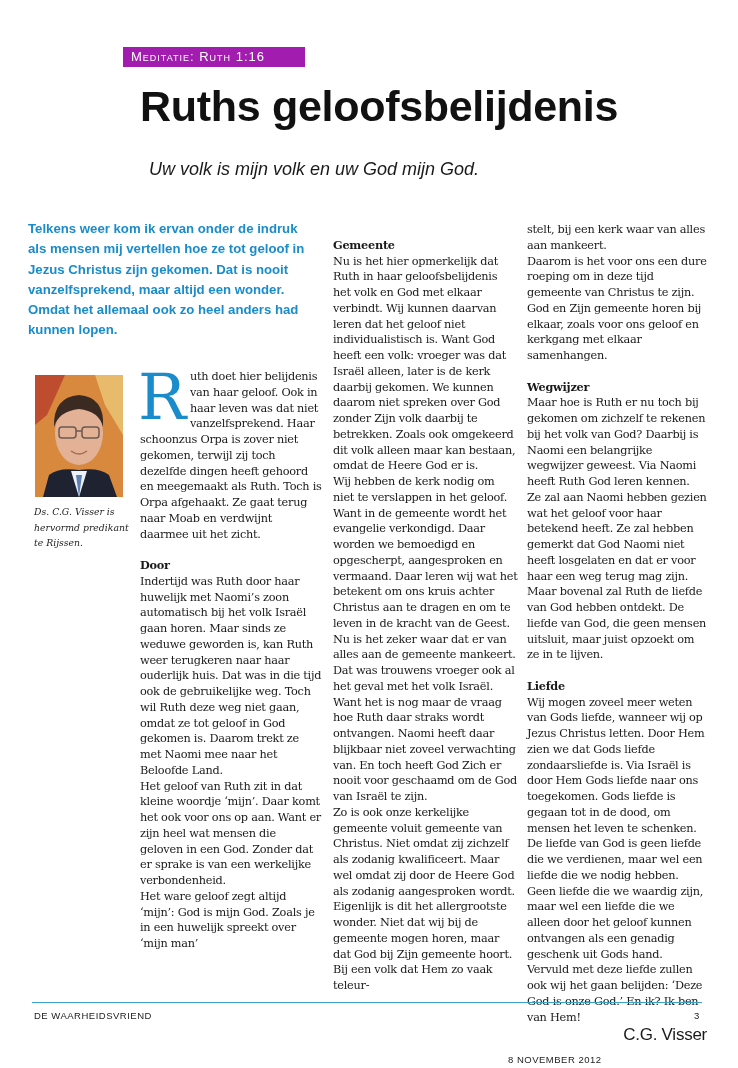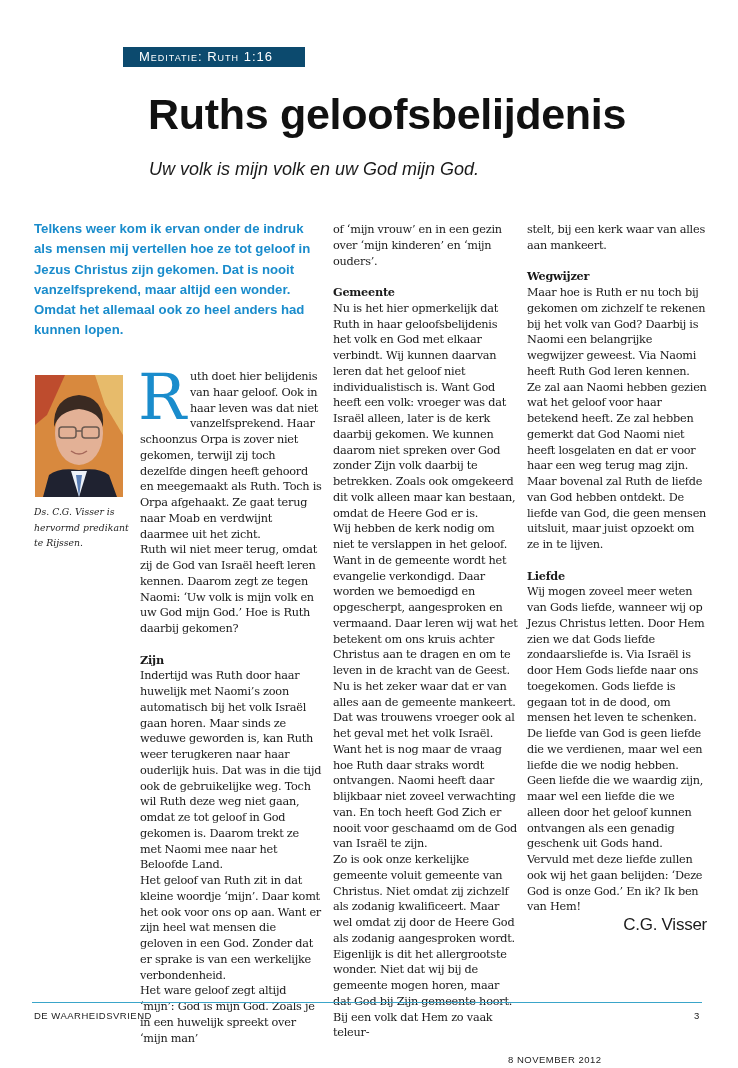--- a/index.html
+++ b/index.html
@@ -2,35 +2,35 @@
 <html><head>
   <meta charset="utf-8">
   <style>
     html, body { margin: 0; padding: 0; background: #ffffff; }
     body {
       width: 738px; height: 1068px; position: relative; overflow: hidden;
       font-family: "DejaVu Serif", serif; color: #1a1a1a;
     }
     .kicker {
       position: absolute; left: 123px; top: 47px; width: 182px; height: 20px;
-      background: #0c4a6e; color: #ffffff;
+      background: #a21caf; color: #ffffff;
       font-family: "Liberation Sans", sans-serif; font-size: 13px; letter-spacing: 1px;
-      font-variant: small-caps; line-height: 20px; padding-left: 16px; box-sizing: border-box;
+      font-variant: small-caps; line-height: 20px; padding-left: 8px; box-sizing: border-box;
     }
     .title {
-      position: absolute; left: 140px; top: 82px; margin: 8px;
+      position: absolute; left: 140px; top: 82px; margin: 0;
       font-family: "Liberation Sans", sans-serif; font-weight: bold; font-size: 43px;
       color: #111111; letter-spacing: -0.3px;
     }
     .subtitle {
       position: absolute; left: 141px; top: 151px; margin: 8px;
       font-family: "Liberation Sans", sans-serif; font-style: italic; font-size: 18px; color: #1a1a1a;
     }
     .intro {
-      position: absolute; left: 34px; top: 219px; width: 285px; margin: 0;
+      position: absolute; left: 28px; top: 219px; width: 285px; margin: 0;
       font-family: "Liberation Sans", sans-serif; font-weight: bold; font-size: 13.2px;
       line-height: 20.3px; color: #1a8ccc;
     }
     .photo {
       position: absolute; left: 35px; top: 375px; width: 88px; height: 122px; overflow: hidden;
       background: linear-gradient(135deg, #e9b14a 0%, #c95a3a 30%, #e8c06a 55%, #b8462c 100%);
     }
     .photo svg { display: block; }
     .caption {
       position: absolute; left: 34px; top: 504px; width: 100px; margin: 0;
@@ -87,40 +87,39 @@
     <rect x="24" y="52" width="17" height="11" rx="3" fill="none" stroke="#6b5a50" stroke-width="1.5"></rect>
     <rect x="47" y="52" width="17" height="11" rx="3" fill="none" stroke="#6b5a50" stroke-width="1.5"></rect>
     <line x1="41" y1="56" x2="47" y2="56" stroke="#6b5a50" stroke-width="1.5"></line>
     <path d="M36 76 Q44 82 52 76" fill="none" stroke="#a5685a" stroke-width="1.5"></path>
   </svg>
 </div>
 <p class="caption">Ds. C.G. Visser is hervormd predikant te Rijssen.</p>
 
 <div class="col col1">
   <p><span class="dropcap">R</span><span>uth doet hier belijdenis van haar geloof. Ook in haar leven was dat niet vanzelfsprekend. Haar schoonzus Orpa is zover niet gekomen, terwijl zij toch dezelfde dingen heeft gehoord en meegemaakt als Ruth. Toch is Orpa afgehaakt. Ze gaat terug naar Moab en verdwijnt daarmee uit het zicht.</span></p>
-  <p>Ruth wil niet meer terug, omdat zij de God van Israël heeft leren kennen. Daarom zegt ze tegen Naomi: ‘Uw volk is mijn volk en uw God mijn God.’ Hoe is Ruth daarbij gekomen?</p>
   <div class="gap"></div>
-  <p class="head">Zijn</p>
+  <p class="head">Door</p>
   <p>Indertijd was Ruth door haar huwelijk met Naomi’s zoon automatisch bij het volk Israël gaan horen. Maar sinds ze weduwe geworden is, kan Ruth weer terugkeren naar haar ouderlijk huis. Dat was in die tijd ook de gebruikelijke weg. Toch wil Ruth deze weg niet gaan, omdat ze tot geloof in God gekomen is. Daarom trekt ze met Naomi mee naar het Beloofde Land.</p>
   <p>Het geloof van Ruth zit in dat kleine woordje ‘mijn’. Daar komt het ook voor ons op aan. Want er zijn heel wat mensen die geloven in een God. Zonder dat er sprake is van een werkelijke verbondenheid.</p>
   <p>Het ware geloof zegt altijd ‘mijn’: God is mijn God. Zoals je in een huwelijk spreekt over ‘mijn man’</p>
 </div>
 
 <div class="col col2">
-  <p>of ‘mijn vrouw’ en in een gezin over ‘mijn kinderen’ en ‘mijn ouders’.</p>
   <div class="gap"></div>
   <p class="head">Gemeente</p>
   <p>Nu is het hier opmerkelijk dat Ruth in haar geloofsbelijdenis het volk en God met elkaar verbindt. Wij kunnen daarvan leren dat het geloof niet individualistisch is. Want God heeft een volk: vroeger was dat Israël alleen, later is de kerk daarbij gekomen. We kunnen daarom niet spreken over God zonder Zijn volk daarbij te betrekken. Zoals ook omgekeerd dit volk alleen maar kan bestaan, omdat de Heere God er is.</p>
   <p>Wij hebben de kerk nodig om niet te verslappen in het geloof. Want in de gemeente wordt het evangelie verkondigd. Daar worden we bemoedigd en opgescherpt, aangesproken en vermaand. Daar leren wij wat het betekent om ons kruis achter Christus aan te dragen en om te leven in de kracht van de Geest.</p>
   <p>Nu is het zeker waar dat er van alles aan de gemeente mankeert. Dat was trouwens vroeger ook al het geval met het volk Israël. Want het is nog maar de vraag hoe Ruth daar straks wordt ontvangen. Naomi heeft daar blijkbaar niet zoveel verwachting van. En toch heeft God Zich er nooit voor geschaamd om de God van Israël te zijn.</p>
   <p>Zo is ook onze kerkelijke gemeente voluit gemeente van Christus. Niet omdat zij zichzelf als zodanig kwalificeert. Maar wel omdat zij door de Heere God als zodanig aangesproken wordt. Eigenlijk is dit het allergrootste wonder. Niet dat wij bij de gemeente mogen horen, maar dat God bij Zijn gemeente hoort. Bij een volk dat Hem zo vaak teleur-</p>
 </div>
 
 <div class="col col3">
   <p>stelt, bij een kerk waar van alles aan mankeert.</p>
+  <p>Daarom is het voor ons een dure roeping om in deze tijd gemeente van Christus te zijn. God en Zijn gemeente horen bij elkaar, zoals voor ons geloof en kerkgang met elkaar samenhangen.</p>
   <div class="gap"></div>
   <p class="head">Wegwijzer</p>
   <p>Maar hoe is Ruth er nu toch bij gekomen om zichzelf te rekenen bij het volk van God? Daarbij is Naomi een belangrijke wegwijzer geweest. Via Naomi heeft Ruth God leren kennen. Ze zal aan Naomi hebben gezien wat het geloof voor haar betekend heeft. Ze zal hebben gemerkt dat God Naomi niet heeft losgelaten en dat er voor haar een weg terug mag zijn. Maar bovenal zal Ruth de liefde van God hebben ontdekt. De liefde van God, die geen mensen uitsluit, maar juist opzoekt om ze in te lijven.</p>
   <div class="gap"></div>
   <p class="head">Liefde</p>
   <p>Wij mogen zoveel meer weten van Gods liefde, wanneer wij op Jezus Christus letten. Door Hem zien we dat Gods liefde zondaarsliefde is. Via Israël is door Hem Gods liefde naar ons toegekomen. Gods liefde is gegaan tot in de dood, om mensen het leven te schenken.</p>
   <p>De liefde van God is geen liefde die we verdienen, maar wel een liefde die we nodig hebben. Geen liefde die we waardig zijn, maar wel een liefde die we alleen door het geloof kunnen ontvangen als een genadig geschenk uit Gods hand.</p>
   <p>Vervuld met deze liefde zullen ook wij het gaan belijden: ‘Deze God is onze God.’ En ik? Ik ben van Hem!</p>
   <p class="signature">C.G. Visser</p>
 </div>

